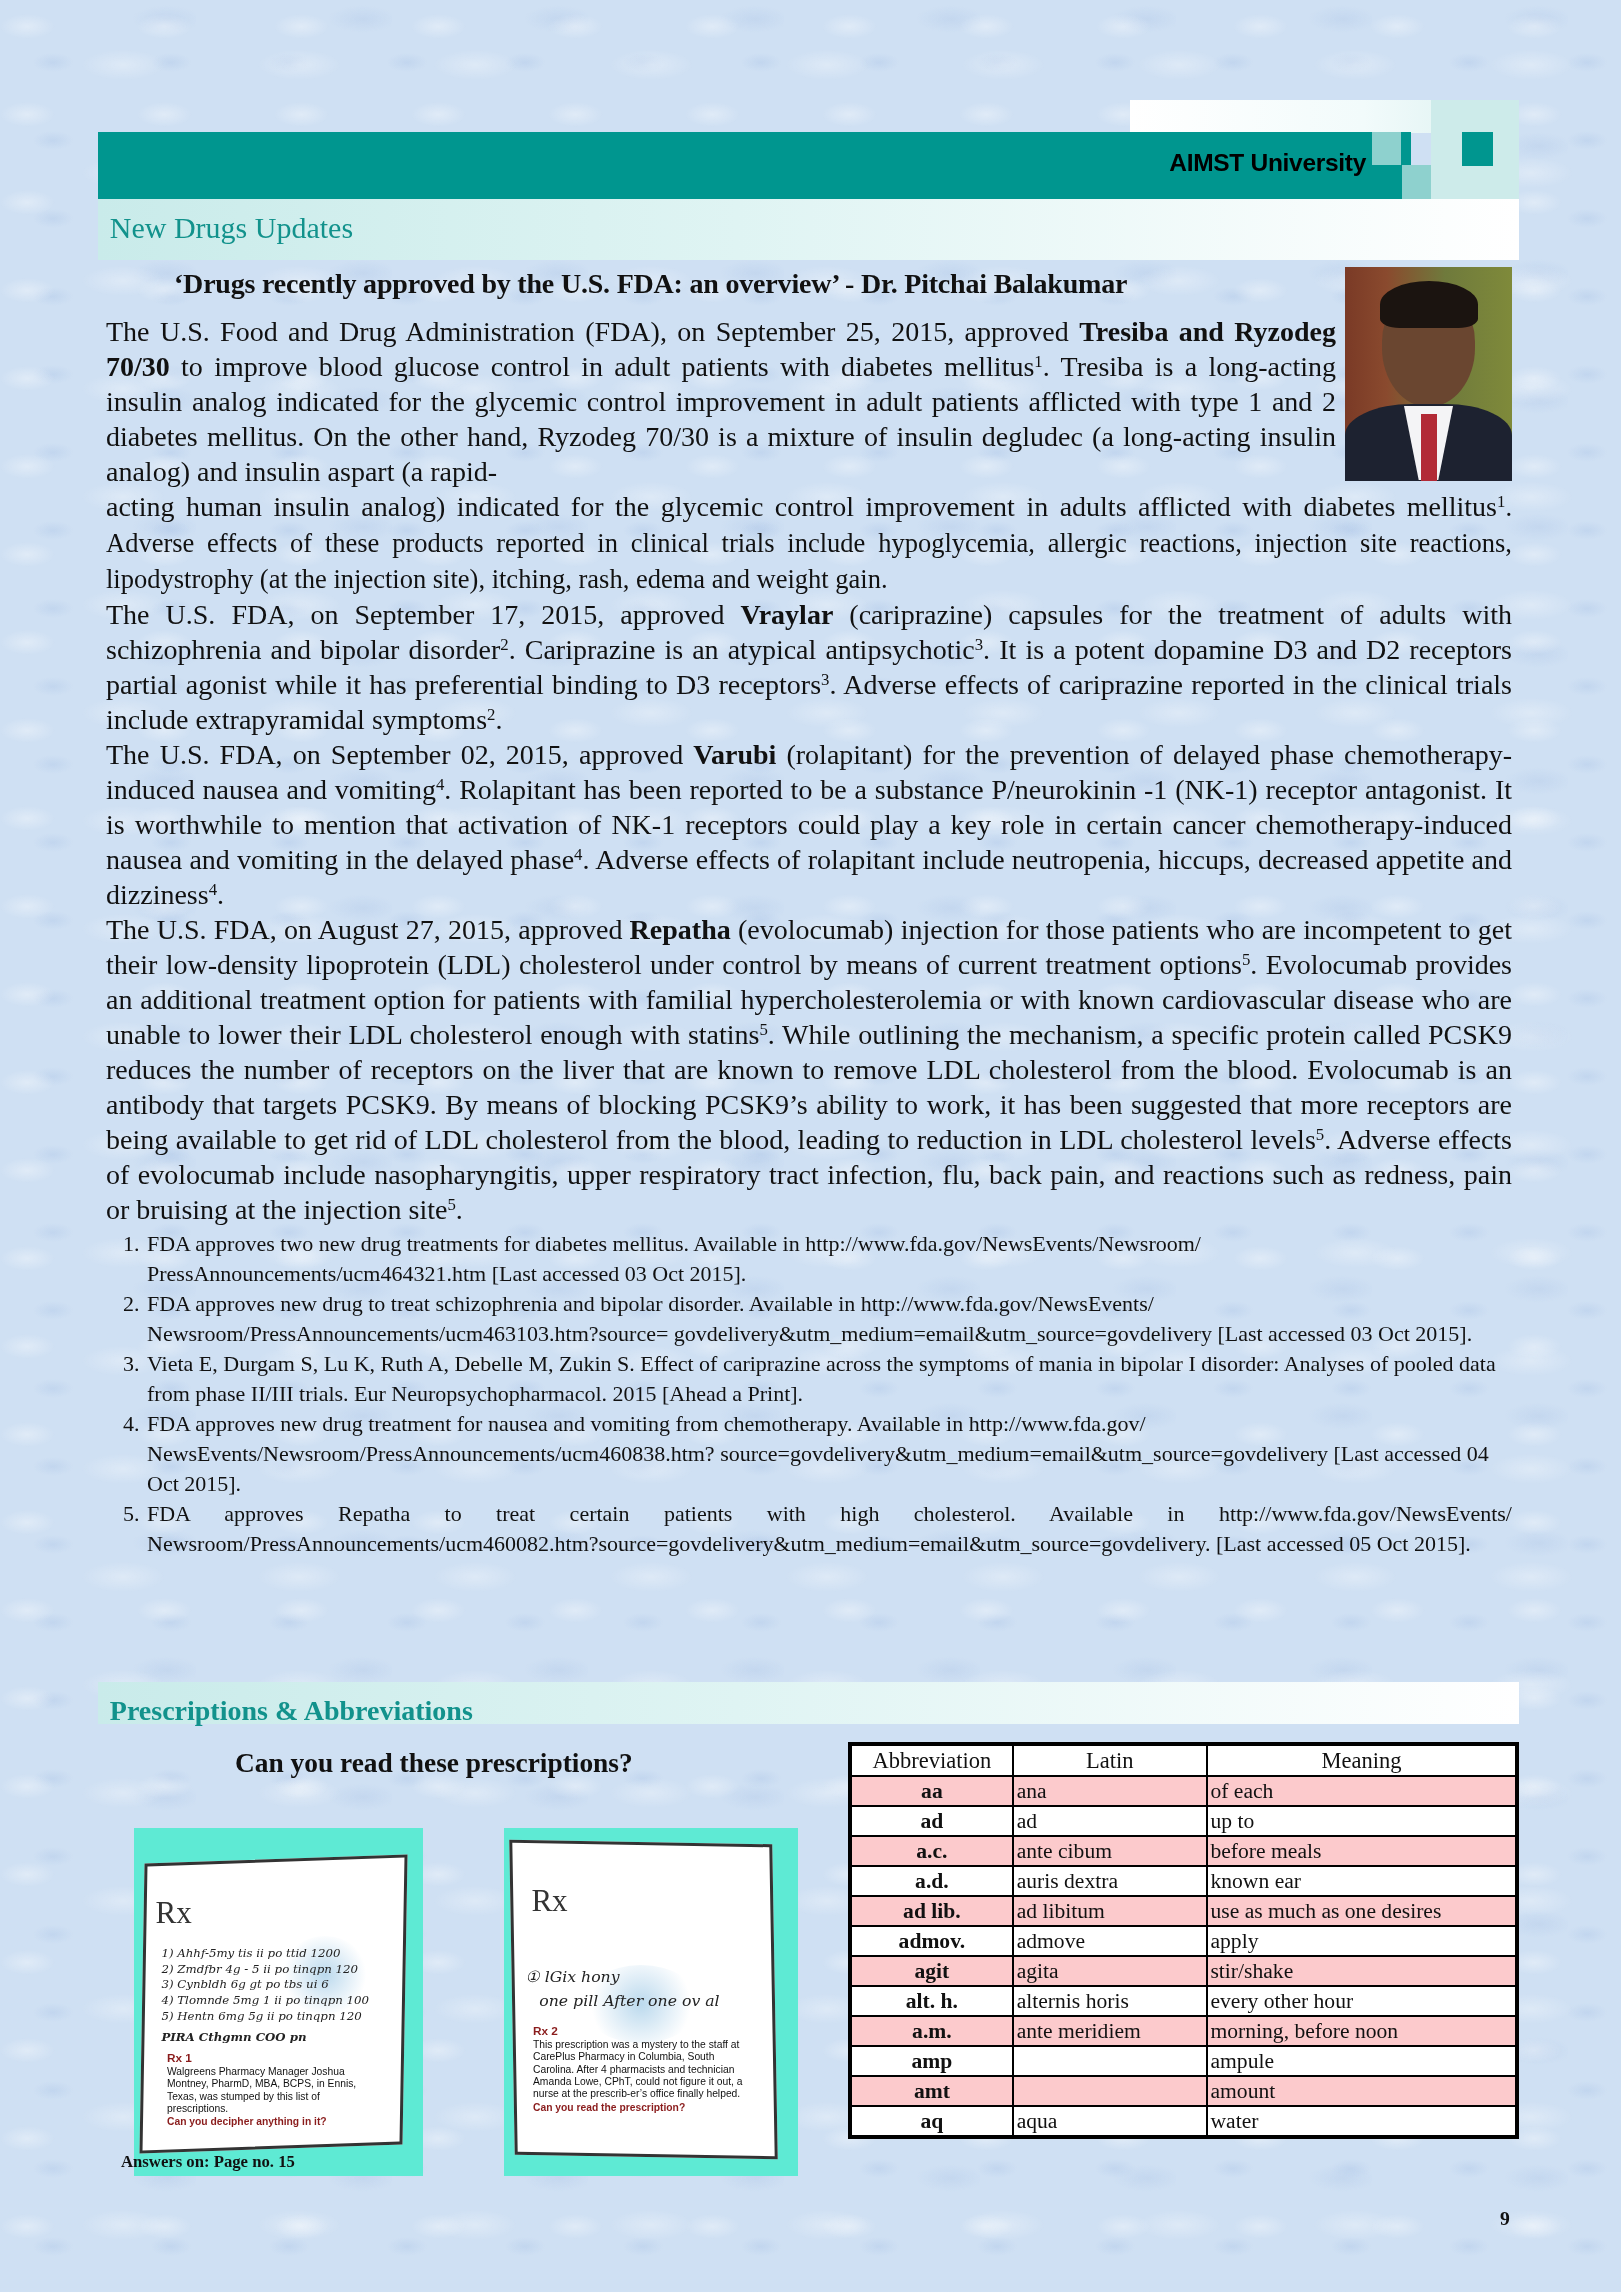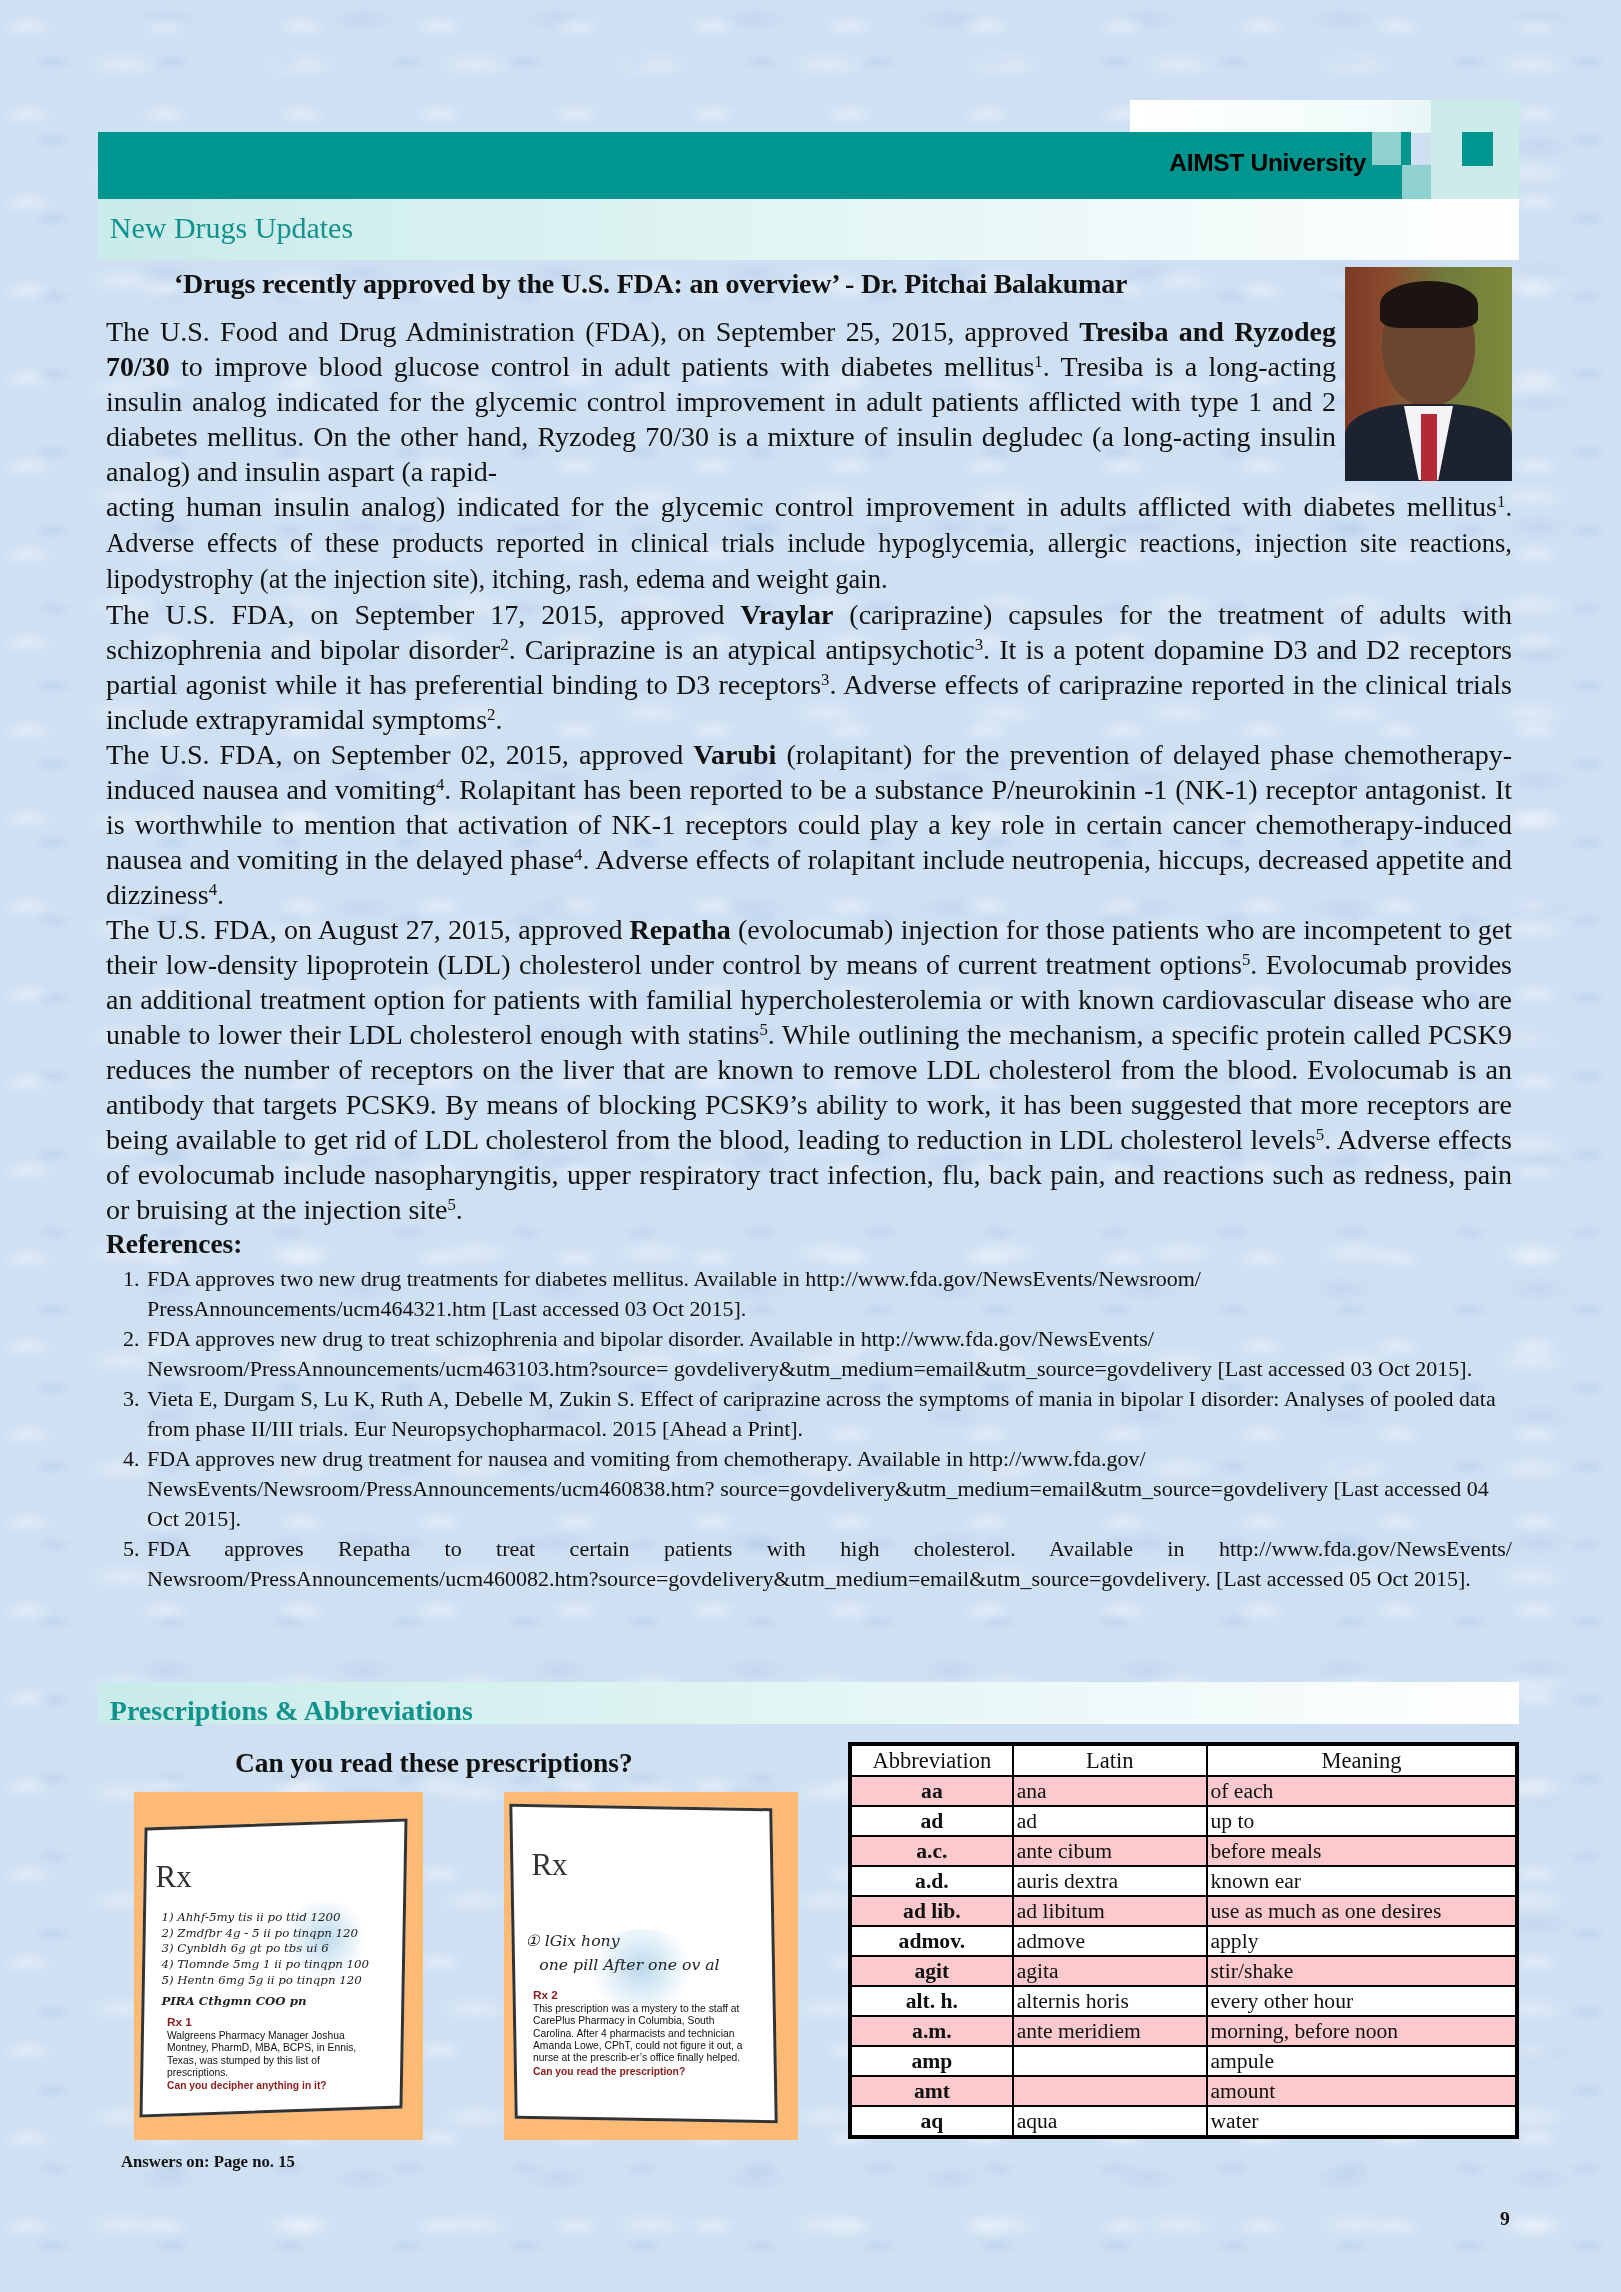--- a/index.html
+++ b/index.html
@@ -55,21 +55,21 @@
   .body-text .narrow { width: 1230px; }
   .body-text b { font-weight: bold; }
   .body-text sup { font-size: 60%; line-height: 0; vertical-align: 0.55em; }
   .refs-title { font-weight: bold; font-size: 27.4px; margin: 0; }
   .refs { margin: 2px 0 0 0; padding-left: 39px; font-size: 22px; line-height: 30px; text-align: left; }
   .refs li { padding-left: 2px; }
   .refs li.just { text-align: justify; }
 
   
   .rx-heading { left: 235px; top: 1748px; font-weight: bold; font-size: 27.4px; text-align: center; }
-  .rx-card { position: absolute; background: #fdba74; overflow: hidden; }
+  .rx-card { position: absolute; background: #5eead4; overflow: hidden; margin-top: 36px; }
   .rx-card .paper { position: absolute; border: 3.9px solid #333; background: #fff; }
   .rx-card .rx { position: absolute; font-size: 31px; font-family: "Liberation Serif", serif; color: #333; }
   .rx-card .scrib { position: absolute; font-family: "DejaVu Serif", serif; font-style: italic; color: #222;
     font-size: 11.8px; line-height: 15.7px; }
   .rx-card .blot { position: absolute; border-radius: 50%;
     background: radial-gradient(circle, rgba(120,180,220,0.5), transparent 70%); }
   .rx-card .rx-label { position: absolute; color: #8a1c1c; font-family: "Liberation Sans", sans-serif;
     font-weight: bold; font-size: 11.8px; }
   .rx-card .rx-desc { position: absolute; font-family: "Liberation Sans", sans-serif; font-size: 10.3px;
     line-height: 12.3px; color: #111; }
@@ -115,21 +115,20 @@
   <div class="tie"></div>
 </div>
 
 <div class="abs body-text">
   <p class="narrow"><span>The U.S. Food and Drug Administration (FDA), on September 25, 2015, approved </span><b>Tresiba and Ryzodeg 70/30</b><span> to improve blood glucose control in adult patients with diabetes mellitus</span><sup>1</sup><span>. Tresiba is a long-acting insulin analog indicated for the glycemic control improvement in adult patients afflicted with type 1 and 2 diabetes mellitus. On the other hand, Ryzodeg 70/30 is a mixture of insulin degludec (a long-acting insulin analog) and insulin aspart (a rapid-</span></p>
   <p><span>acting human insulin analog) indicated for the glycemic control improvement in adults afflicted with diabetes mellitus</span><sup>1</sup><span style="font-size:26.5px;">. Adverse effects of these products reported in clinical trials include hypoglycemia, allergic reactions, injection site reactions, lipodystrophy (at the injection site), itching, rash, edema and weight gain.</span></p>
   <p><span>The U.S. FDA, on September 17, 2015, approved </span><b>Vraylar</b><span> (cariprazine) capsules for the treatment of adults with schizophrenia and bipolar disorder</span><sup>2</sup><span>. Cariprazine is an atypical antipsychotic</span><sup>3</sup><span>. It is a potent dopamine D3 and D2 receptors partial agonist while it has preferential binding to D3 receptors</span><sup>3</sup><span>. Adverse effects of cariprazine reported in the clinical trials include extrapyramidal symptoms</span><sup>2</sup><span>.</span></p>
   <p><span>The U.S. FDA, on September 02, 2015, approved </span><b>Varubi</b><span> (rolapitant) for the prevention of delayed phase chemotherapy-induced nausea and vomiting</span><sup>4</sup><span>. Rolapitant has been reported to be a substance P/neurokinin -1 (NK-1) receptor antagonist. It is worthwhile to mention that activation of NK-1 receptors could play a key role in certain cancer chemotherapy-induced nausea and vomiting in the delayed phase</span><sup>4</sup><span>. Adverse effects of rolapitant include neutropenia, hiccups, decreased appetite and dizziness</span><sup>4</sup><span>.</span></p>
   <p><span>The U.S. FDA, on August 27, 2015, approved </span><b>Repatha</b><span> (evolocumab) injection for those patients who are incompetent to get their low-density lipoprotein (LDL) cholesterol under control by means of current treatment options</span><sup>5</sup><span>. Evolocumab provides an additional treatment option for patients with familial hypercholesterolemia or with known cardiovascular disease who are unable to lower their LDL cholesterol enough with statins</span><sup>5</sup><span>. While outlining the mechanism, a specific protein called PCSK9 reduces the number of receptors on the liver that are known to remove LDL cholesterol from the blood. Evolocumab is an antibody that targets PCSK9. By means of blocking PCSK9’s ability to work, it has been suggested that more receptors are being available to get rid of LDL cholesterol from the blood, leading to reduction in LDL cholesterol levels</span><sup>5</sup><span>. Adverse effects of evolocumab include nasopharyngitis, upper respiratory tract infection, flu, back pain, and reactions such as redness, pain or bruising at the injection site</span><sup>5</sup><span>.</span></p>
 
-  <p class="refs-title">References:</p>
   <ol class="refs">
     <li>FDA approves two new drug treatments for diabetes mellitus. Available in http://www.fda.gov/NewsEvents/Newsroom/ PressAnnouncements/ucm464321.htm [Last accessed 03 Oct 2015].</li>
     <li>FDA approves new drug to treat schizophrenia and bipolar disorder. Available in http://www.fda.gov/NewsEvents/ Newsroom/PressAnnouncements/ucm463103.htm?source= govdelivery&amp;utm_medium=email&amp;utm_source=govdelivery [Last accessed 03 Oct 2015].</li>
     <li>Vieta E, Durgam S, Lu K, Ruth A, Debelle M, Zukin S. Effect of cariprazine across the symptoms of mania in bipolar I disorder: Analyses of pooled data from phase II/III trials. Eur Neuropsychopharmacol. 2015 [Ahead a Print].</li>
     <li>FDA approves new drug treatment for nausea and vomiting from chemotherapy. Available in http://www.fda.gov/ NewsEvents/Newsroom/PressAnnouncements/ucm460838.htm? source=govdelivery&amp;utm_medium=email&amp;utm_source=govdelivery [Last accessed 04 Oct 2015].</li>
     <li class="just">FDA approves Repatha to treat certain patients with high cholesterol. Available in http://www.fda.gov/NewsEvents/ Newsroom/PressAnnouncements/ucm460082.htm?source=govdelivery&amp;utm_medium=email&amp;utm_source=govdelivery. [Last accessed 05 Oct 2015].</li>
   </ol>
 </div>
 
 <div class="sec-bar" style="left:98px; top:1682px; width:1421px; height:42px;">

